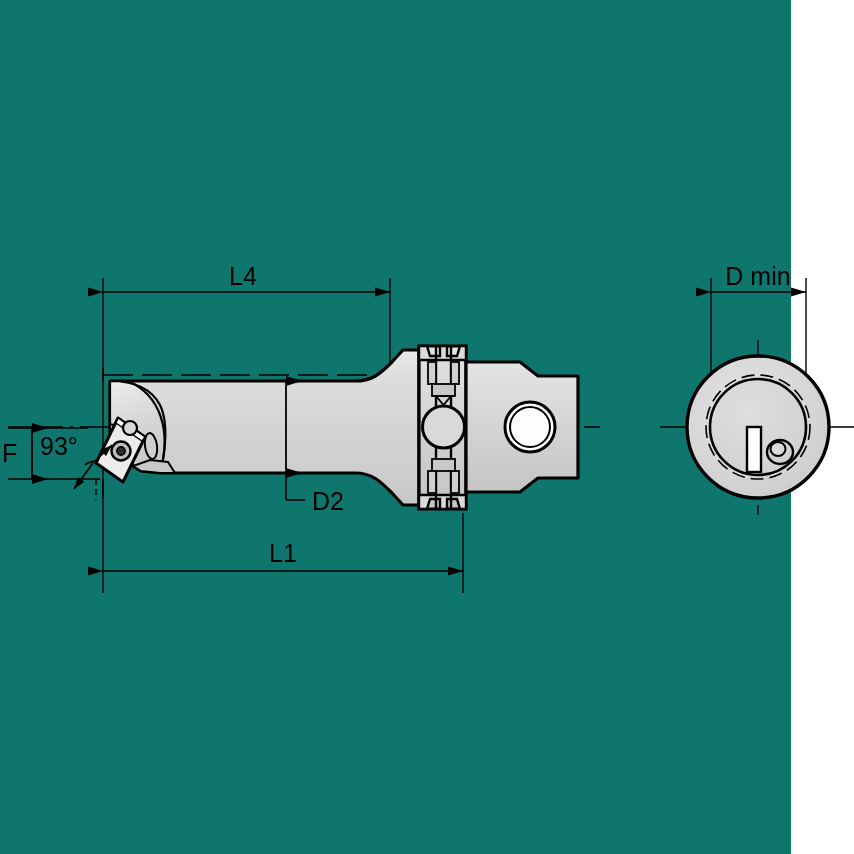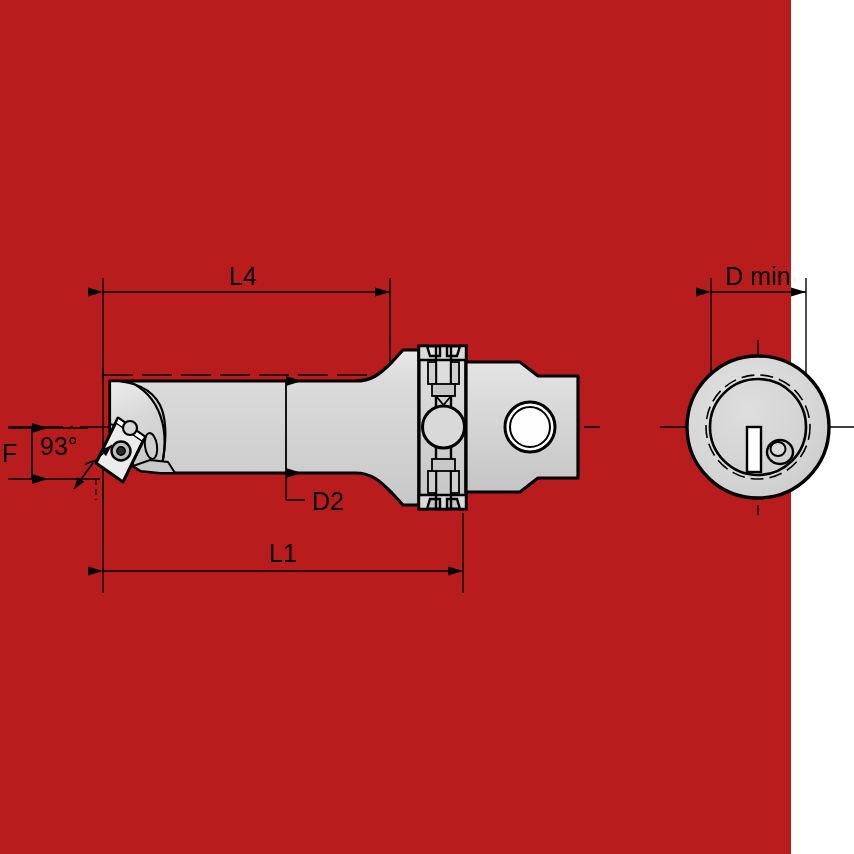--- a/index.html
+++ b/index.html
@@ -1,18 +1,18 @@
 <!DOCTYPE html>
 <html><head>
 <meta charset="utf-8">
 <style>
   html,body{margin:0;padding:0;background:#ffffff;}
   body{width:854px;height:854px;overflow:hidden;
        font-family:"Liberation Sans", sans-serif;}
-  #stage{position:relative;width:791px;height:854px;background:#b91c1c;}
+  #stage{position:relative;width:791px;height:854px;background:#0f766e;}
   svg{display:block;}
   .dimtext{font-family:"Liberation Sans", sans-serif;font-size:25px;fill:#000;}
 </style>
 </head>
 <body>
 
 <div id="stage">
   <svg width="854" height="854" viewBox="0 0 854 854">
     <defs>
       <linearGradient id="barGrad" x1="0" y1="0" x2="0" y2="1">

